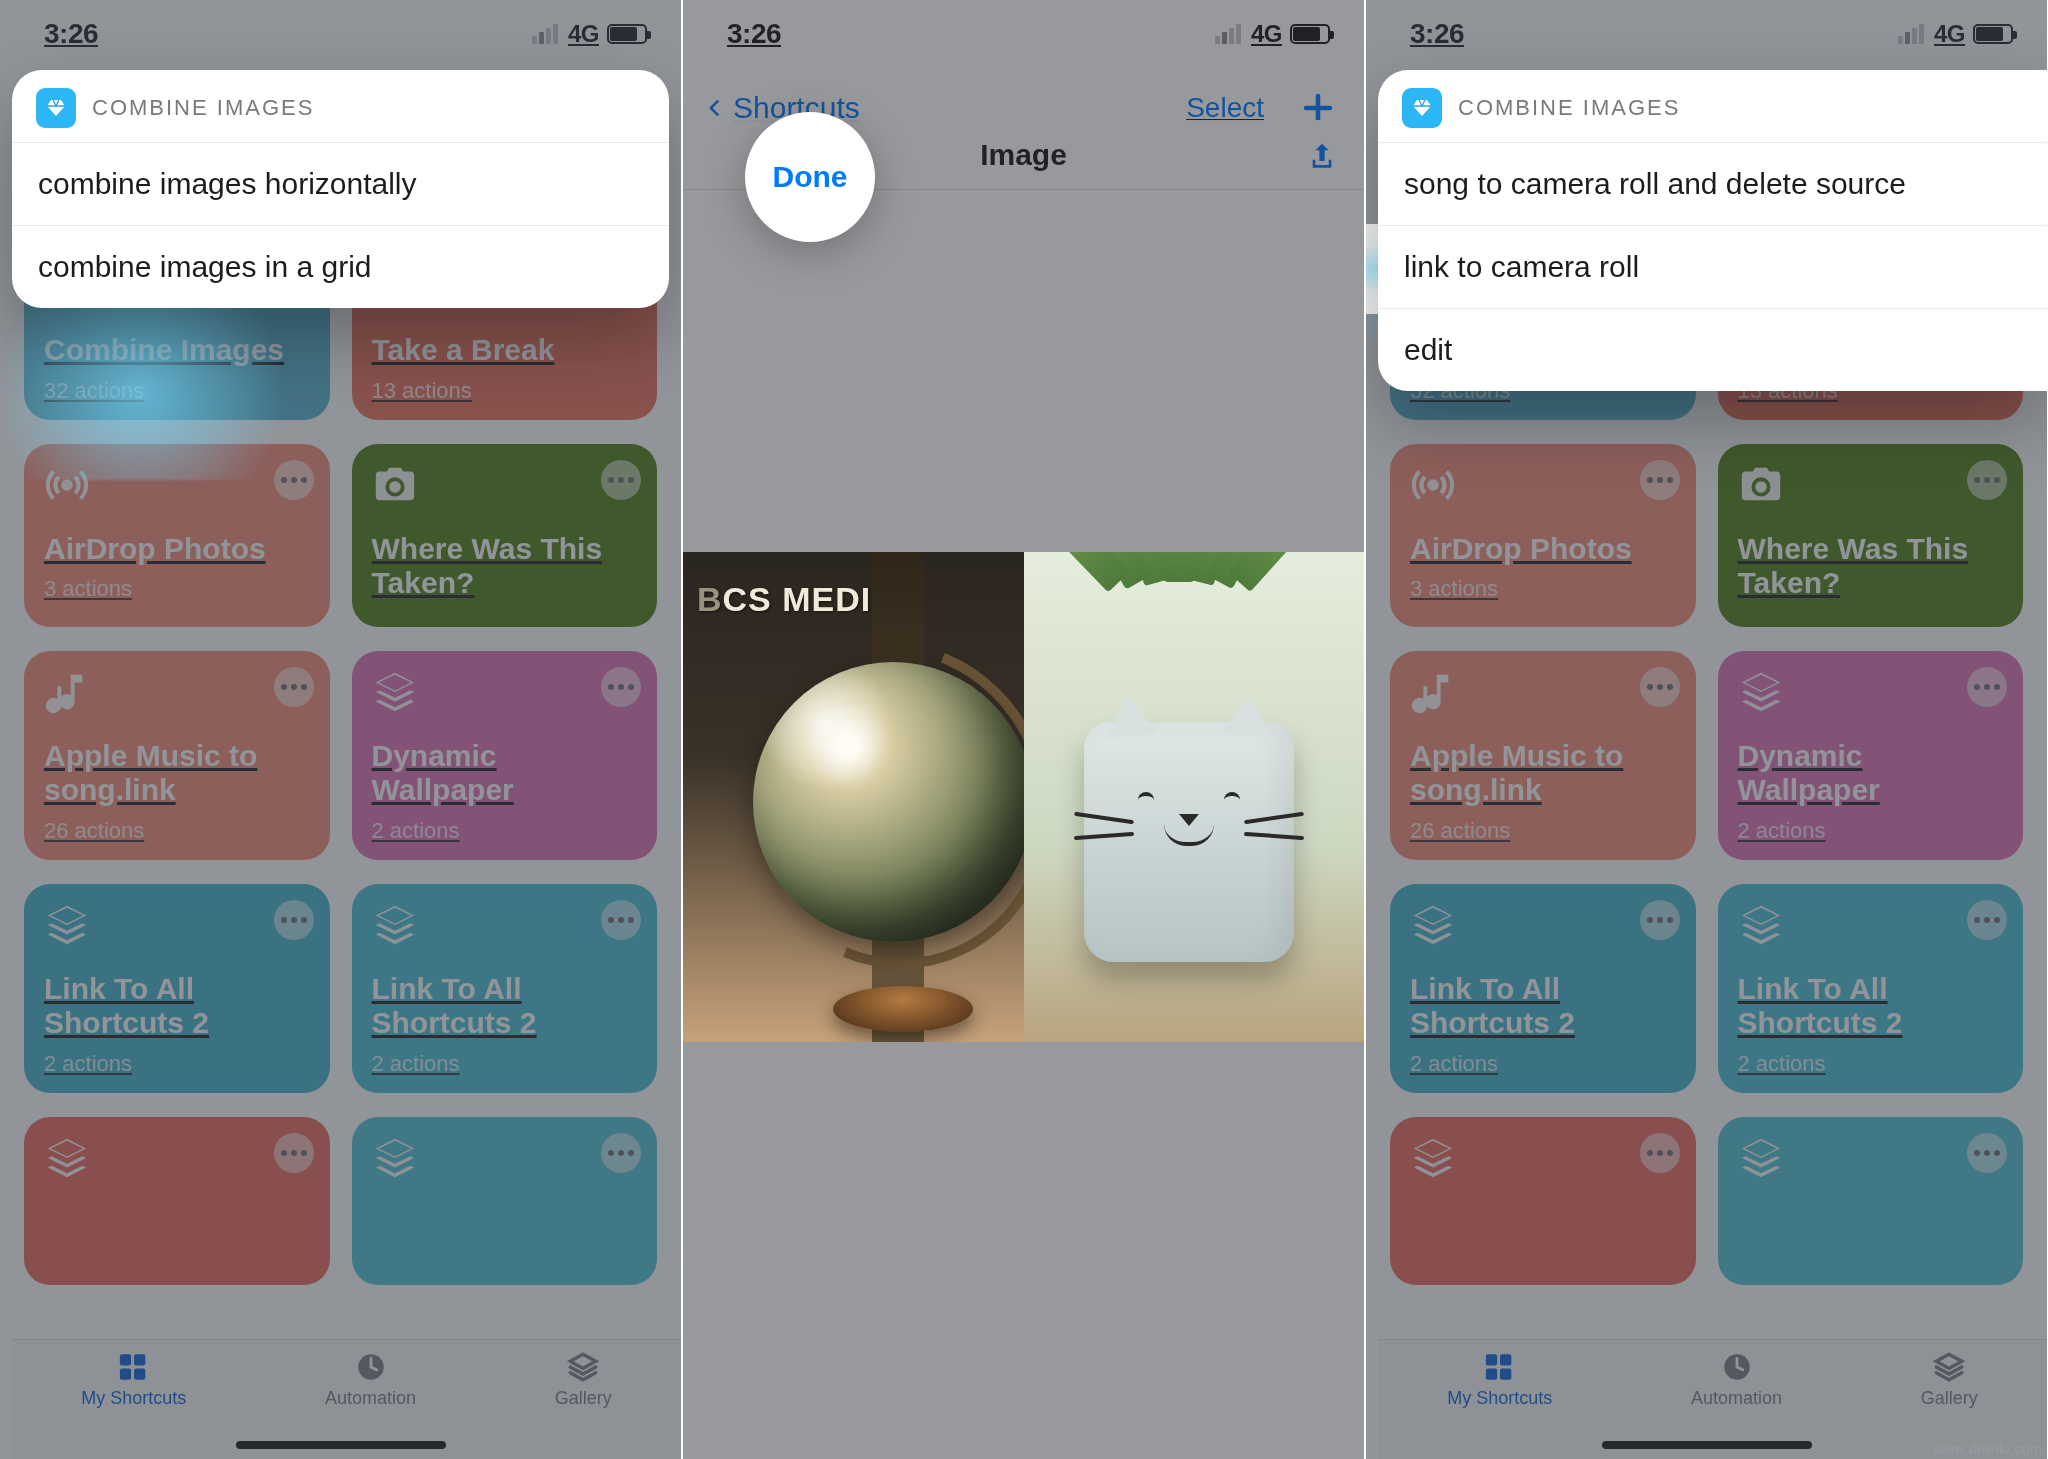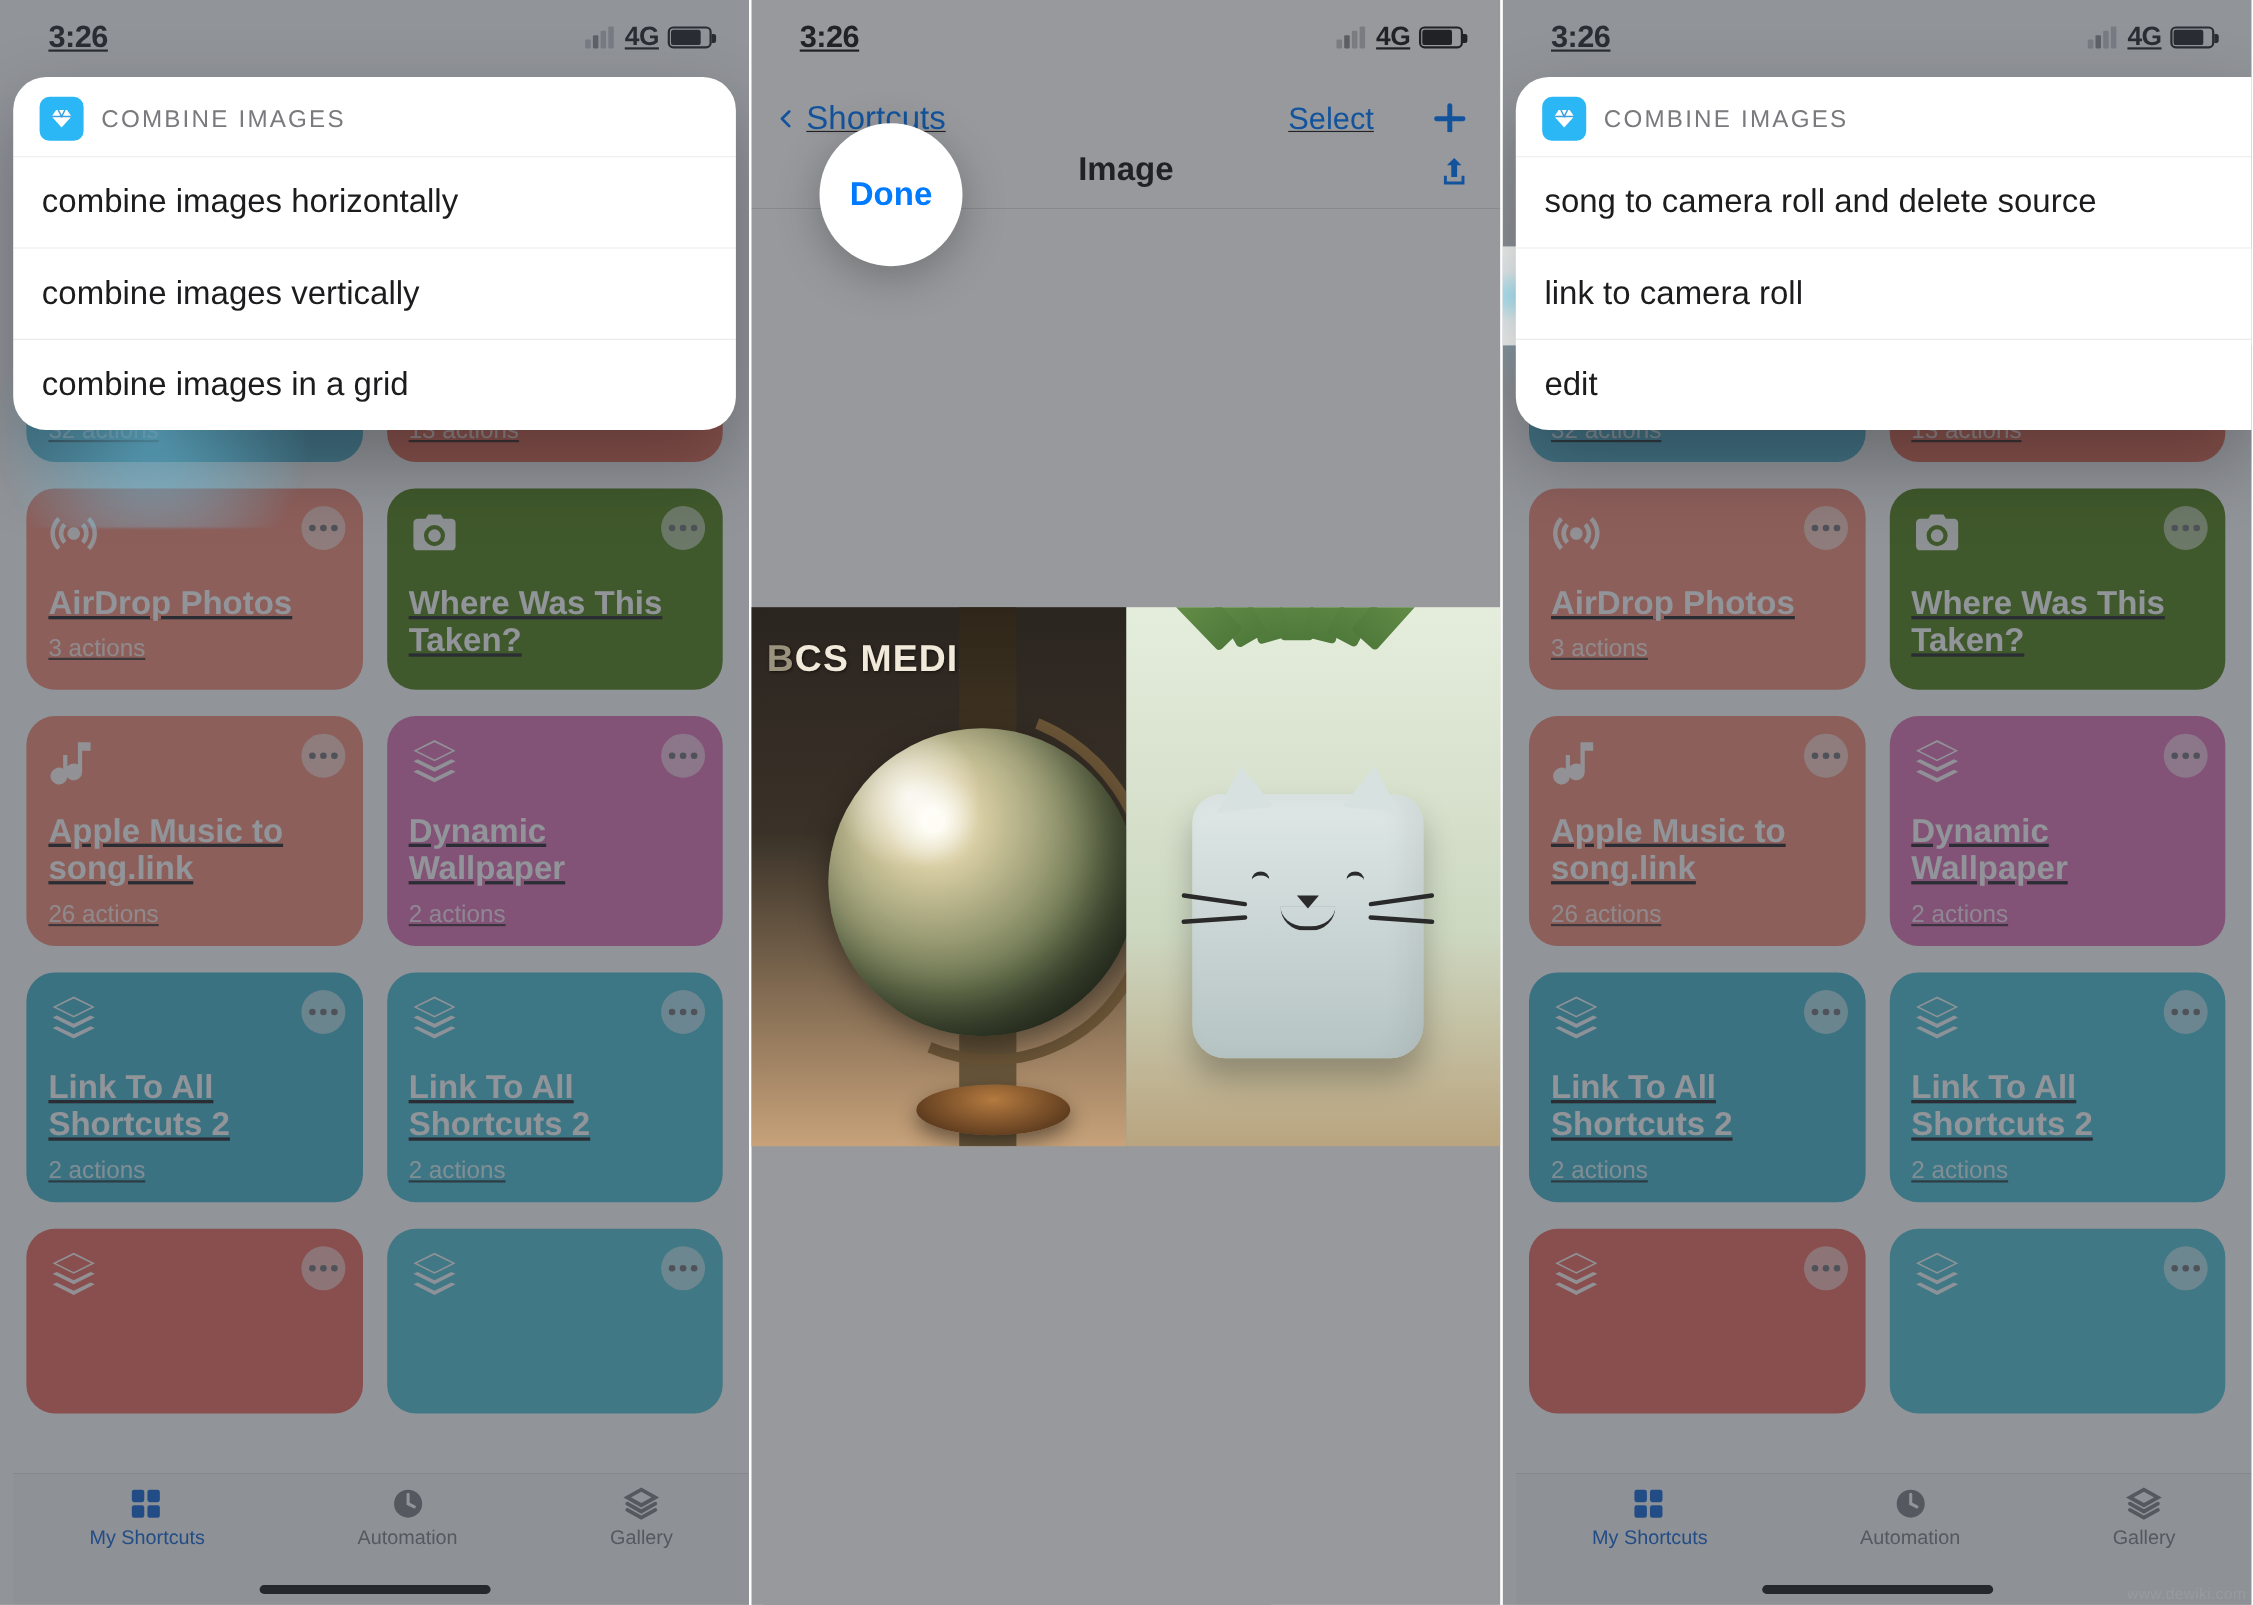--- a/index.html
+++ b/index.html
@@ -41,21 +41,21 @@
   .dim { position:absolute; inset:0; background:rgba(55,60,70,0.55); pointer-events:none; }
   .dim-light { position:absolute; inset:0; background:rgba(40,42,48,0.48); pointer-events:none; }
 
   
   .nav-row {
     height: 90px; display:flex; align-items:center; justify-content:space-between;
     padding: 0 28px 0 22px;
   }
   .nav-left { display:flex; align-items:center; gap:6px; color:#007aff; font-size:30px; }
   .nav-left svg { width:20px; height:32px; }
-  .nav-actions { display:flex; align-items:center; gap:51px; color:#007aff; font-size:28px; }
+  .nav-actions { display:flex; align-items:center; gap:36px; color:#007aff; font-size:28px; }
   .plus-ic { width:36px; height:36px; }
 
   .page-title {
     padding: 4px 30px 10px 30px;
     font-size: 56px; font-weight: 700; letter-spacing: -0.5px;
   }
 
   .grid {
     display:grid; grid-template-columns: 1fr 1fr; gap: 24px 22px;
     padding: 14px 24px 0 24px;
@@ -476,21 +476,20 @@
     <div class="sheet">
       <div class="sheet-head">
         <span class="sheet-ic">
           <svg viewBox="0 0 24 24">
               <use href="#ic-selector"></use>
             </svg>
         </span>
         <span class="sheet-title">COMBINE IMAGES</span>
       </div>
       <div class="sheet-item">combine images horizontally</div>
-      <div class="sheet-item">combine images vertically</div>
       <div class="sheet-item">combine images in a grid</div>
     </div>
   </div>
 
   <div class="phone p2">
 
     <div class="statusbar">
       <span>3:26</span>
       <span class="sb-right">
         <span class="bars">

